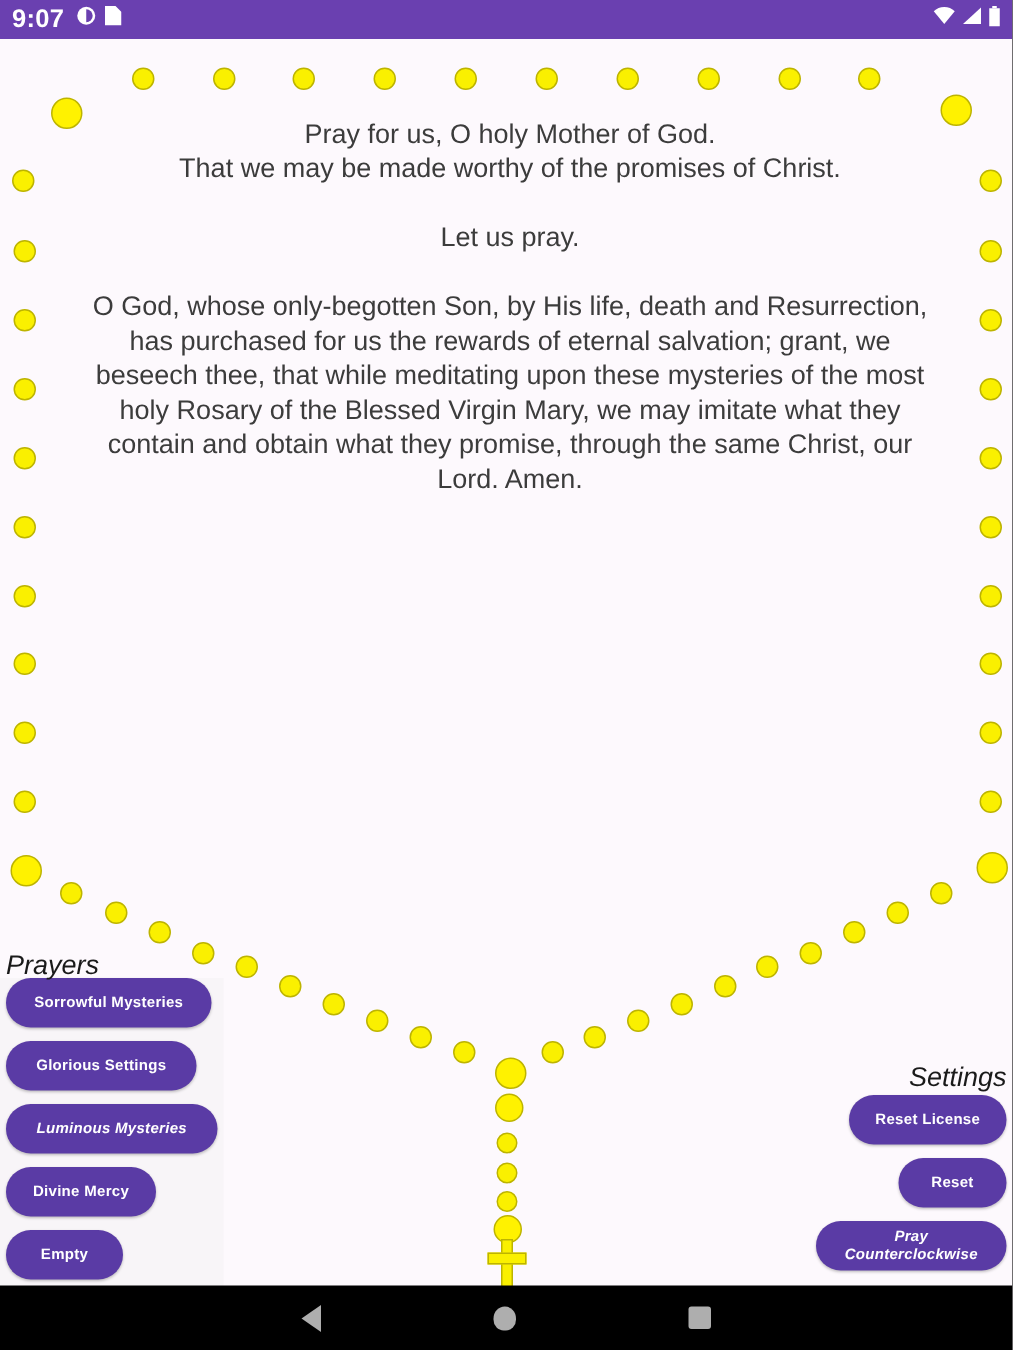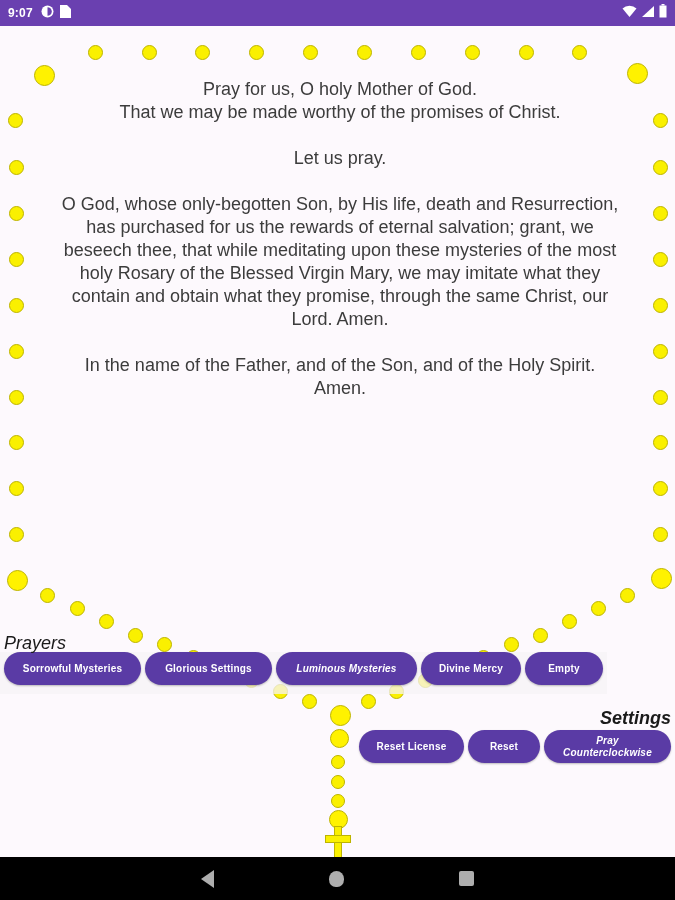--- a/index.html
+++ b/index.html
@@ -19,21 +19,21 @@
   
   #statusbar {
     position:absolute; left:0; top:0;
     width:675px; height:26px;
     background:#6A40B0;
     display:flex; align-items:center;
     padding:0 8px;
     z-index:40;
   }
   #statusbar .clock {
-    color:#FFFFFF; font-size:12px; font-weight:bold;
+    color:#FFFFFF; font-size:17px; font-weight:bold;
     letter-spacing:0.2px; margin-right:8px;text-align:center;
   }
   .sb-icon { margin-right:6px; display:block; }
   #statusbar .sb-right { margin-left:auto; display:flex; align-items:center; gap:4px; }
 
   
   .bead {
     position:absolute;
     background:#FAF000;
     border:1px solid #BDB400;
@@ -67,27 +67,27 @@
 
   
   .panel-label {
     position:absolute;
     font-size:18px;
     font-style:italic;
     color:#1A1A1A;
     z-index:21;
   }
   #prayers-label  { left:4px;  top:633px; }
-  #settings-label { right:4px; top:708px;font-weight:bold; }
+  #settings-label { right:4px; top:708px; }
 
   .panel {
     position:absolute;
     z-index:20;
     display:flex;
-    flex-direction:row;
+    flex-direction:column;
   }
   #prayers-panel  { left:0;   top:652px; align-items:flex-start; background:rgba(245,243,246,0.75); padding-right:4px; }
   #settings-panel { right:0;  top:730px; align-items:flex-end; }
 
   .pill {
     background:#5A3BA5;
     color:#FFFFFF;
     border:none;
     border-radius:18px;
     font-family:"Liberation Sans", sans-serif;
@@ -244,21 +244,20 @@
 
   <div id="crucifix" style="left: 325px; top: 826px; width: 26px; height: 38px;">
     <div class="bar vert"></div>
     <div class="bar horiz"></div>
   </div>
 
   <div id="prayer-text">
       <p>Pray for us, O holy Mother of God.<br>That we may be made worthy of the promises of Christ.</p>
       <p>Let us pray.</p>
       <p>O God, whose only-begotten Son, by His life, death and Resurrection, has purchased for us the rewards of eternal salvation; grant, we beseech thee, that while meditating upon these mysteries of the most holy Rosary of the Blessed Virgin Mary, we may imitate what they contain and obtain what they promise, through the same Christ, our Lord. Amen.</p>
-      <p>In the name of the Father, and of the Son, and of the Holy Spirit. Amen.</p>
     </div>
 
   <div class="panel-label" id="prayers-label">Prayers</div>
   <div class="panel" id="prayers-panel">
       <button class="pill w-sorrowful">Sorrowful Mysteries</button>
       <button class="pill w-glorious">Glorious Settings</button>
       <button class="pill w-luminous">Luminous Mysteries</button>
       <button class="pill w-divine">Divine Mercy</button>
       <button class="pill w-empty">Empty</button>
     </div>

